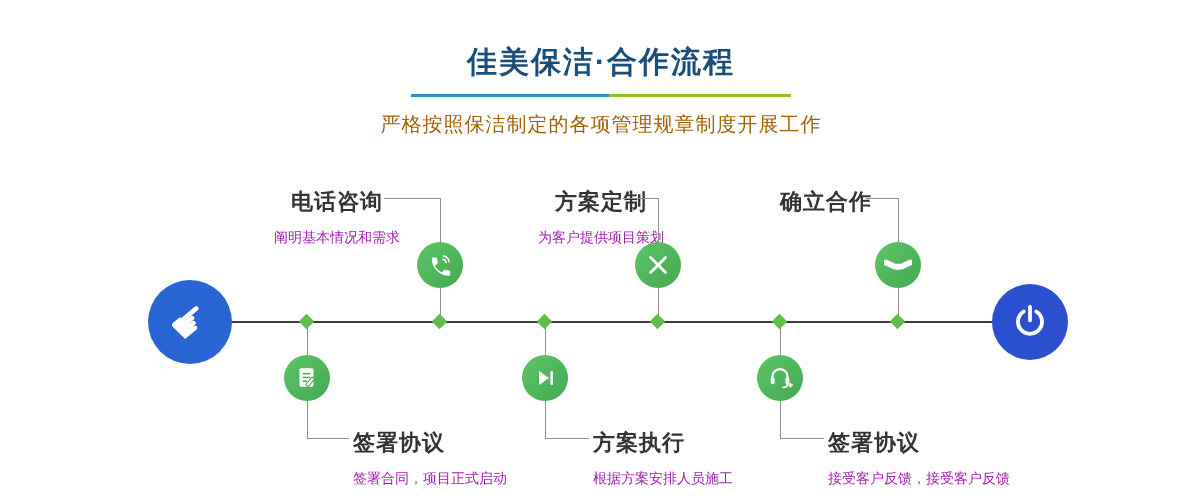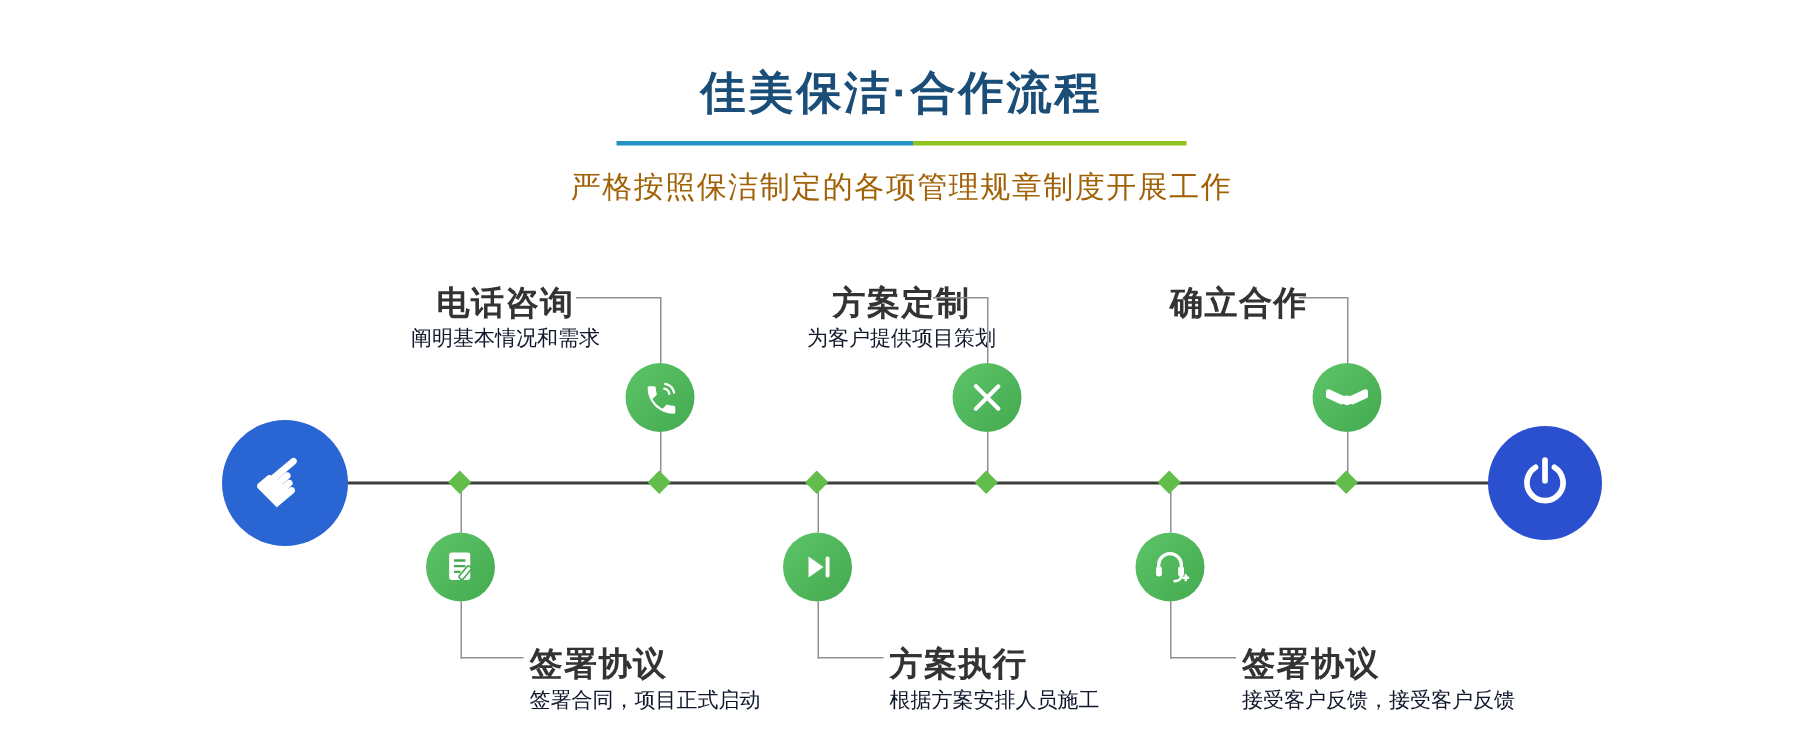--- a/index.html
+++ b/index.html
@@ -33,21 +33,21 @@
     background:linear-gradient(135deg,#5ec468,#44aa50);
     display:flex;align-items:center;justify-content:center;z-index:3;
   }
   .c-t1{left:417px;top:242px}.c-t2{left:635px;top:242px}.c-t3{left:875px;top:242px}
   .c-b1{left:284px;top:355px}.c-b2{left:522px;top:355px}.c-b3{left:757px;top:355px}
   .diamond{position:absolute;width:11px;height:11px;background:#62bd4a;transform:rotate(45deg);top:316px;z-index:2;}
   .hline,.vline{position:absolute;background:#8f8f8f;z-index:1;}
   .hline{height:1px}.vline{width:1px}
   .steptext{position:absolute;}
   .steptext .label{font-size:22px;font-weight:bold;color:#333;letter-spacing:1px;}
-  .steptext .desc{margin-top:0;font-size:14px;color:#0f172a;}
+  .steptext .desc{margin-top:12px;font-size:14px;color:#a21caf;}
   .tx-top{text-align:center;}
   .tx-t1{left:252px;top:187px;width:170px;}
   .tx-t2{left:516px;top:187px;width:170px;}
   .tx-t3{left:737px;top:187px;width:178px;}
   .tx-b1{left:353px;top:428px;}
   .tx-b2{left:593px;top:428px;}
   .tx-b3{left:828px;top:428px;}
 </style>
 </head>
 <body>

